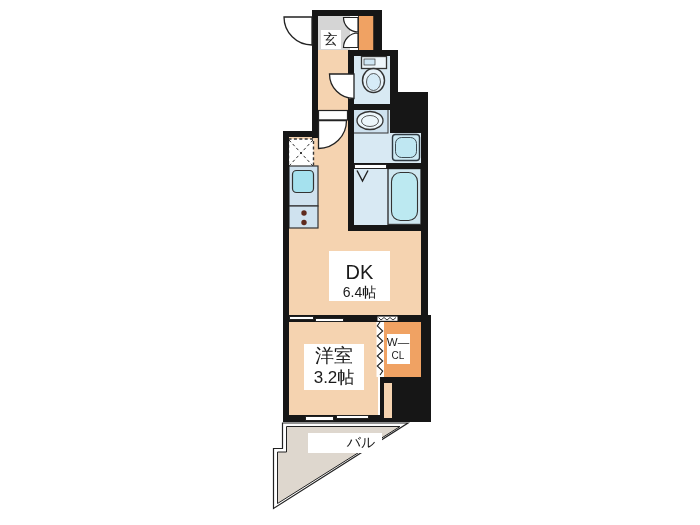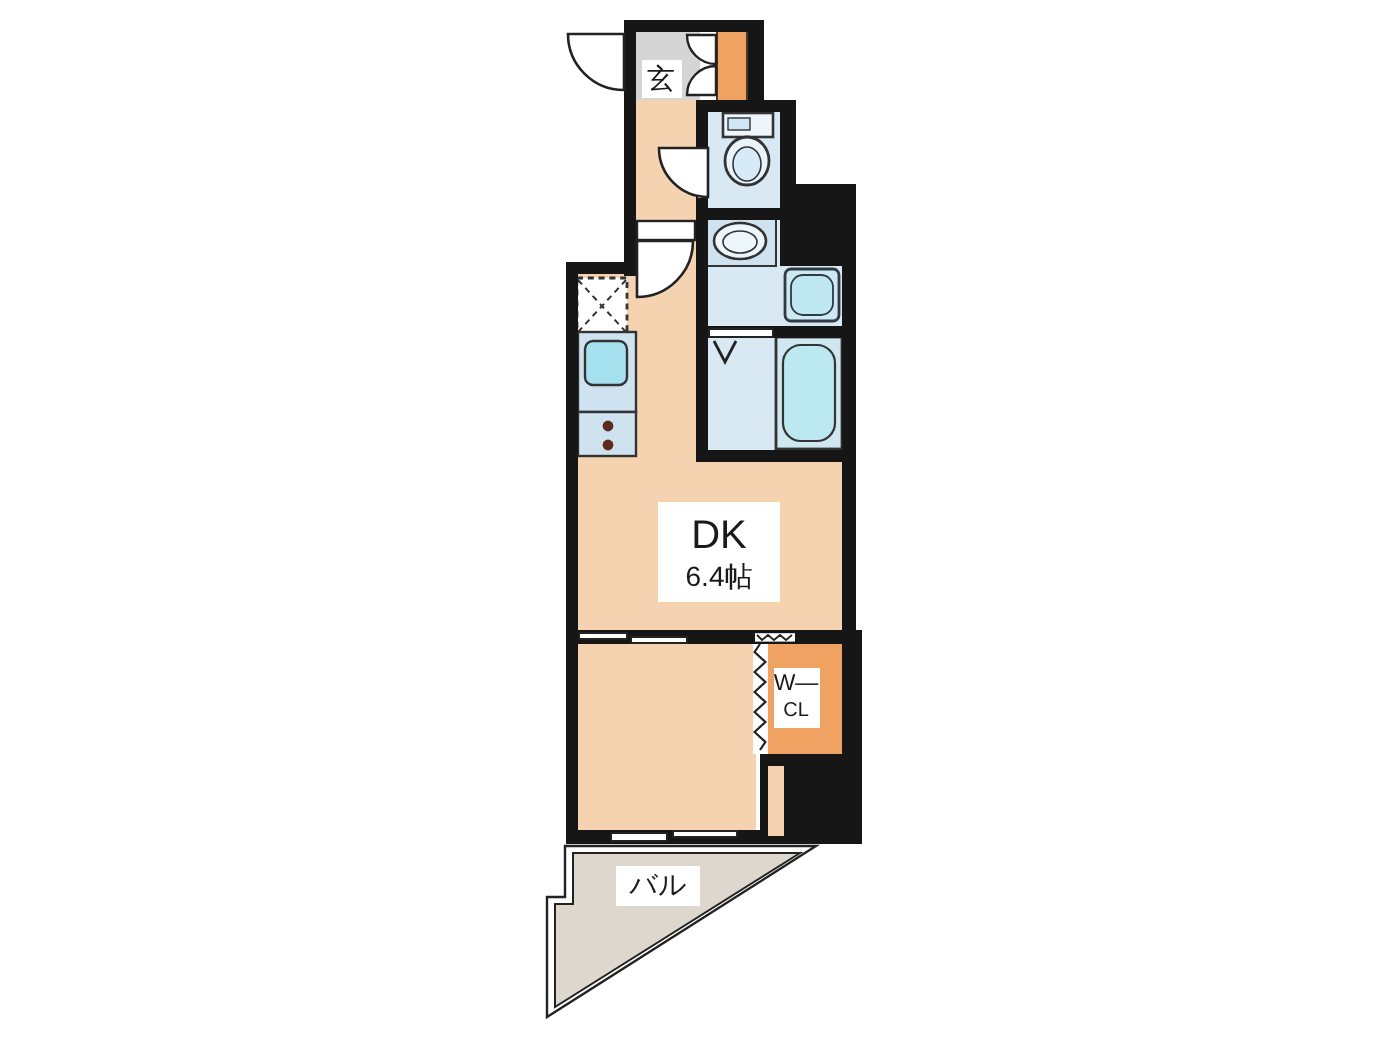--- a/index.html
+++ b/index.html
@@ -103,28 +103,32 @@
     <rect x="376.5" y="322" width="7.5" height="55" fill="#fff"></rect>
     <polyline fill="none" stroke="#222" stroke-width="1.1" points="380,322 377.3,326 382.7,331 377.3,336 382.7,341 377.3,346 382.7,351 377.3,356 382.7,361 377.3,366 382.7,371 380,375"></polyline>
     <rect x="377.5" y="316.6" width="20" height="4.2" fill="#fff"></rect>
     <polyline fill="none" stroke="#222" stroke-width="0.9" points="378.5,317.5 381,320 384,317.5 387,320 390,317.5 393,320 396,317.5"></polyline>
   </svg>
 
   <div class="label" style="left:320.5px;top:30px;width:20px;height:19px;font-size:14px;">
     <span>玄</span>
   </div>
 
-  <div class="label" style="left:329px;top:251px;width:61px;height:50px;">
+  <div class="label" style="left:329px;top:251px;width:61px;height:50px;justify-content:flex-end;">
     <span style="font-size:20px;">DK</span>
     <span style="font-size:14px;">6.4帖</span>
   </div>
 
+  <div class="label" style="left:304px;top:344px;width:60px;height:46px;">
+    <span style="font-size:19px;">洋室</span>
+    <span style="font-size:17px;">3.2帖</span>
+  </div>
 
   <div class="label" style="left:386.5px;top:334px;width:23px;height:30px;">
     <span style="font-size:11.5px;">W—</span>
     <span style="font-size:10px;">CL</span>
   </div>
 
-  <div class="label" style="left:308px;top:432.5px;width:42px;height:20px;font-size:14px;">
+  <div class="label" style="left:308px;top:432.5px;width:42px;height:20px;font-size:14px;padding-left:32px;">
     <span>バル</span>
   </div>
 
 </div>
 
 </body></html>

